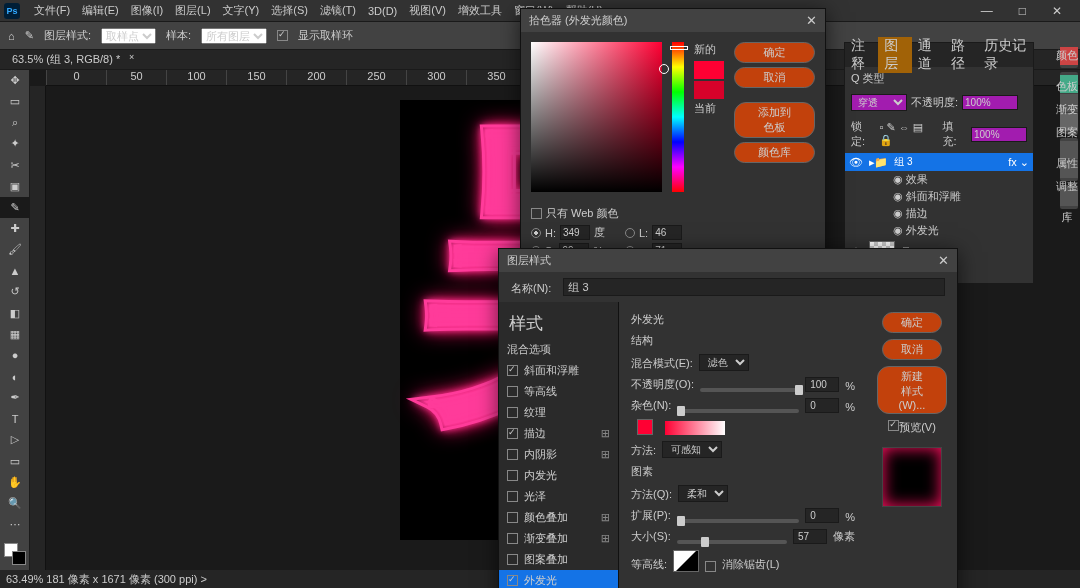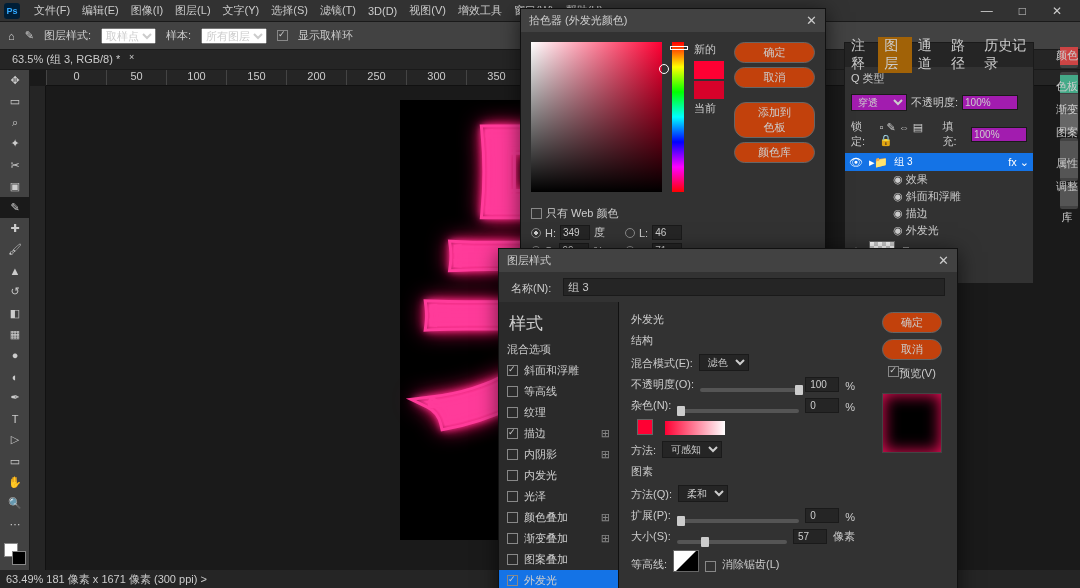--- a/index.html
+++ b/index.html
@@ -499,20 +499,21 @@
           <span>等高线:</span>
           <div class="contour"></div>
           <span class="chk"></span>
           <span>消除锯齿(L)</span>
         </div>
 
     </div>
     <div class="ls-right">
       <div class="btn">确定</div>
       <div class="btn">取消</div>
+      <div class="btn">新建样式(W)...</div>
       <div class="frow"><span class="chk on"></span><span>预览(V)</span></div>
       <div class="preview"></div>
     </div>
   </div>
 
 </div>
 
 <div class="status">
   <span>63.49% 181 像素 x 1671 像素 (300 ppi)  &gt;</span>
 </div>

